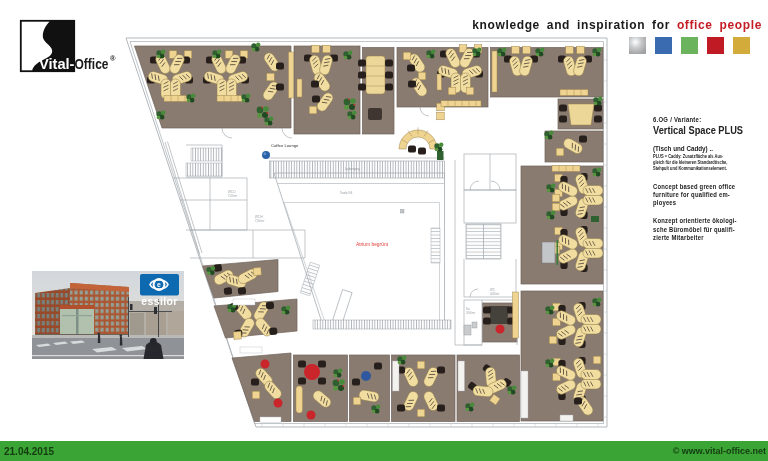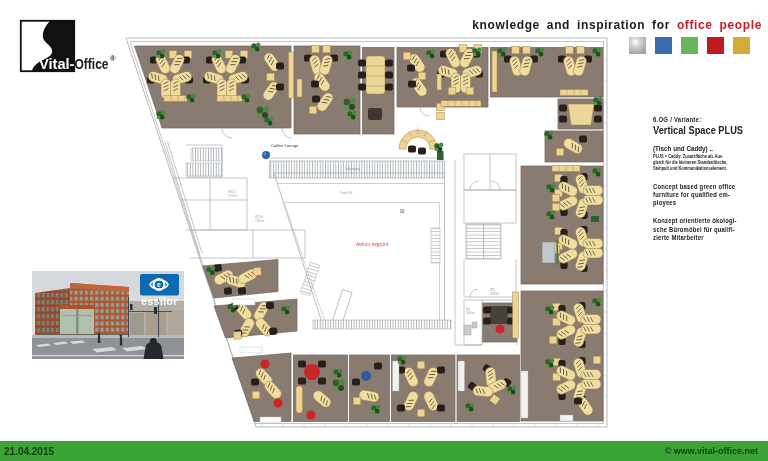--- a/index.html
+++ b/index.html
@@ -7,21 +7,21 @@
 #tagline{position:absolute;top:18px;left:0;width:762px;text-align:right;font-size:12px;font-weight:bold;letter-spacing:0.62px;word-spacing:3px;color:#1a1a1a;white-space:nowrap;}
 #tagline .red{color:#c41d25;}
 #panel{position:absolute;left:653px;top:113.5px;width:132px;color:#222;transform:scaleX(0.85);transform-origin:left top;}
 #panel .l1{font-size:7px;font-weight:bold;margin:2px 0 1px 0;letter-spacing:0.3px;}
 #panel .l2{font-size:10.9px;font-weight:bold;margin:1px 0 8px 0;}
 #panel .l3{font-size:7.4px;font-weight:bold;margin:0 0 1.5px 0;}
 #panel .l4{font-size:4.7px;font-weight:bold;line-height:5.9px;margin:0 0 11px 0;}
 #panel .l5{font-size:6.9px;font-weight:bold;line-height:8.2px;margin:0 0 10px 0;letter-spacing:0.25px;}
 #footer{position:absolute;left:0;top:441px;width:768px;height:20px;background:#3aa435;}
 #footer .d{position:absolute;left:4px;top:4.5px;font-size:10px;font-weight:bold;color:#143c10;}
-#footer .w{position:absolute;right:10px;top:4.5px;font-size:9px;font-weight:bold;color:#143c10;margin-left:6px;}
+#footer .w{position:absolute;right:2px;top:4.5px;font-size:9px;font-weight:bold;color:#143c10;margin-left:6px;}
 svg{position:absolute;left:0;top:0;}
 </style>
 </head>
 <body>
 <svg id="plan" width="768" height="461" viewBox="0 0 768 461">
 <defs>
 <g id="bn">
   <rect x="-5" y="-10" width="10" height="20" rx="4.8" ry="4.8" fill="#f2dda0" stroke="#8d7a4a" stroke-width="0.5"></rect>
   <path d="M-2.4,-5 L2.4,-7.5 M-2.6,-1.5 L2.6,-4 M-2.4,2 L2.4,-0.5" stroke="#433931" stroke-width="0.7" fill="none"></path>
 </g>

